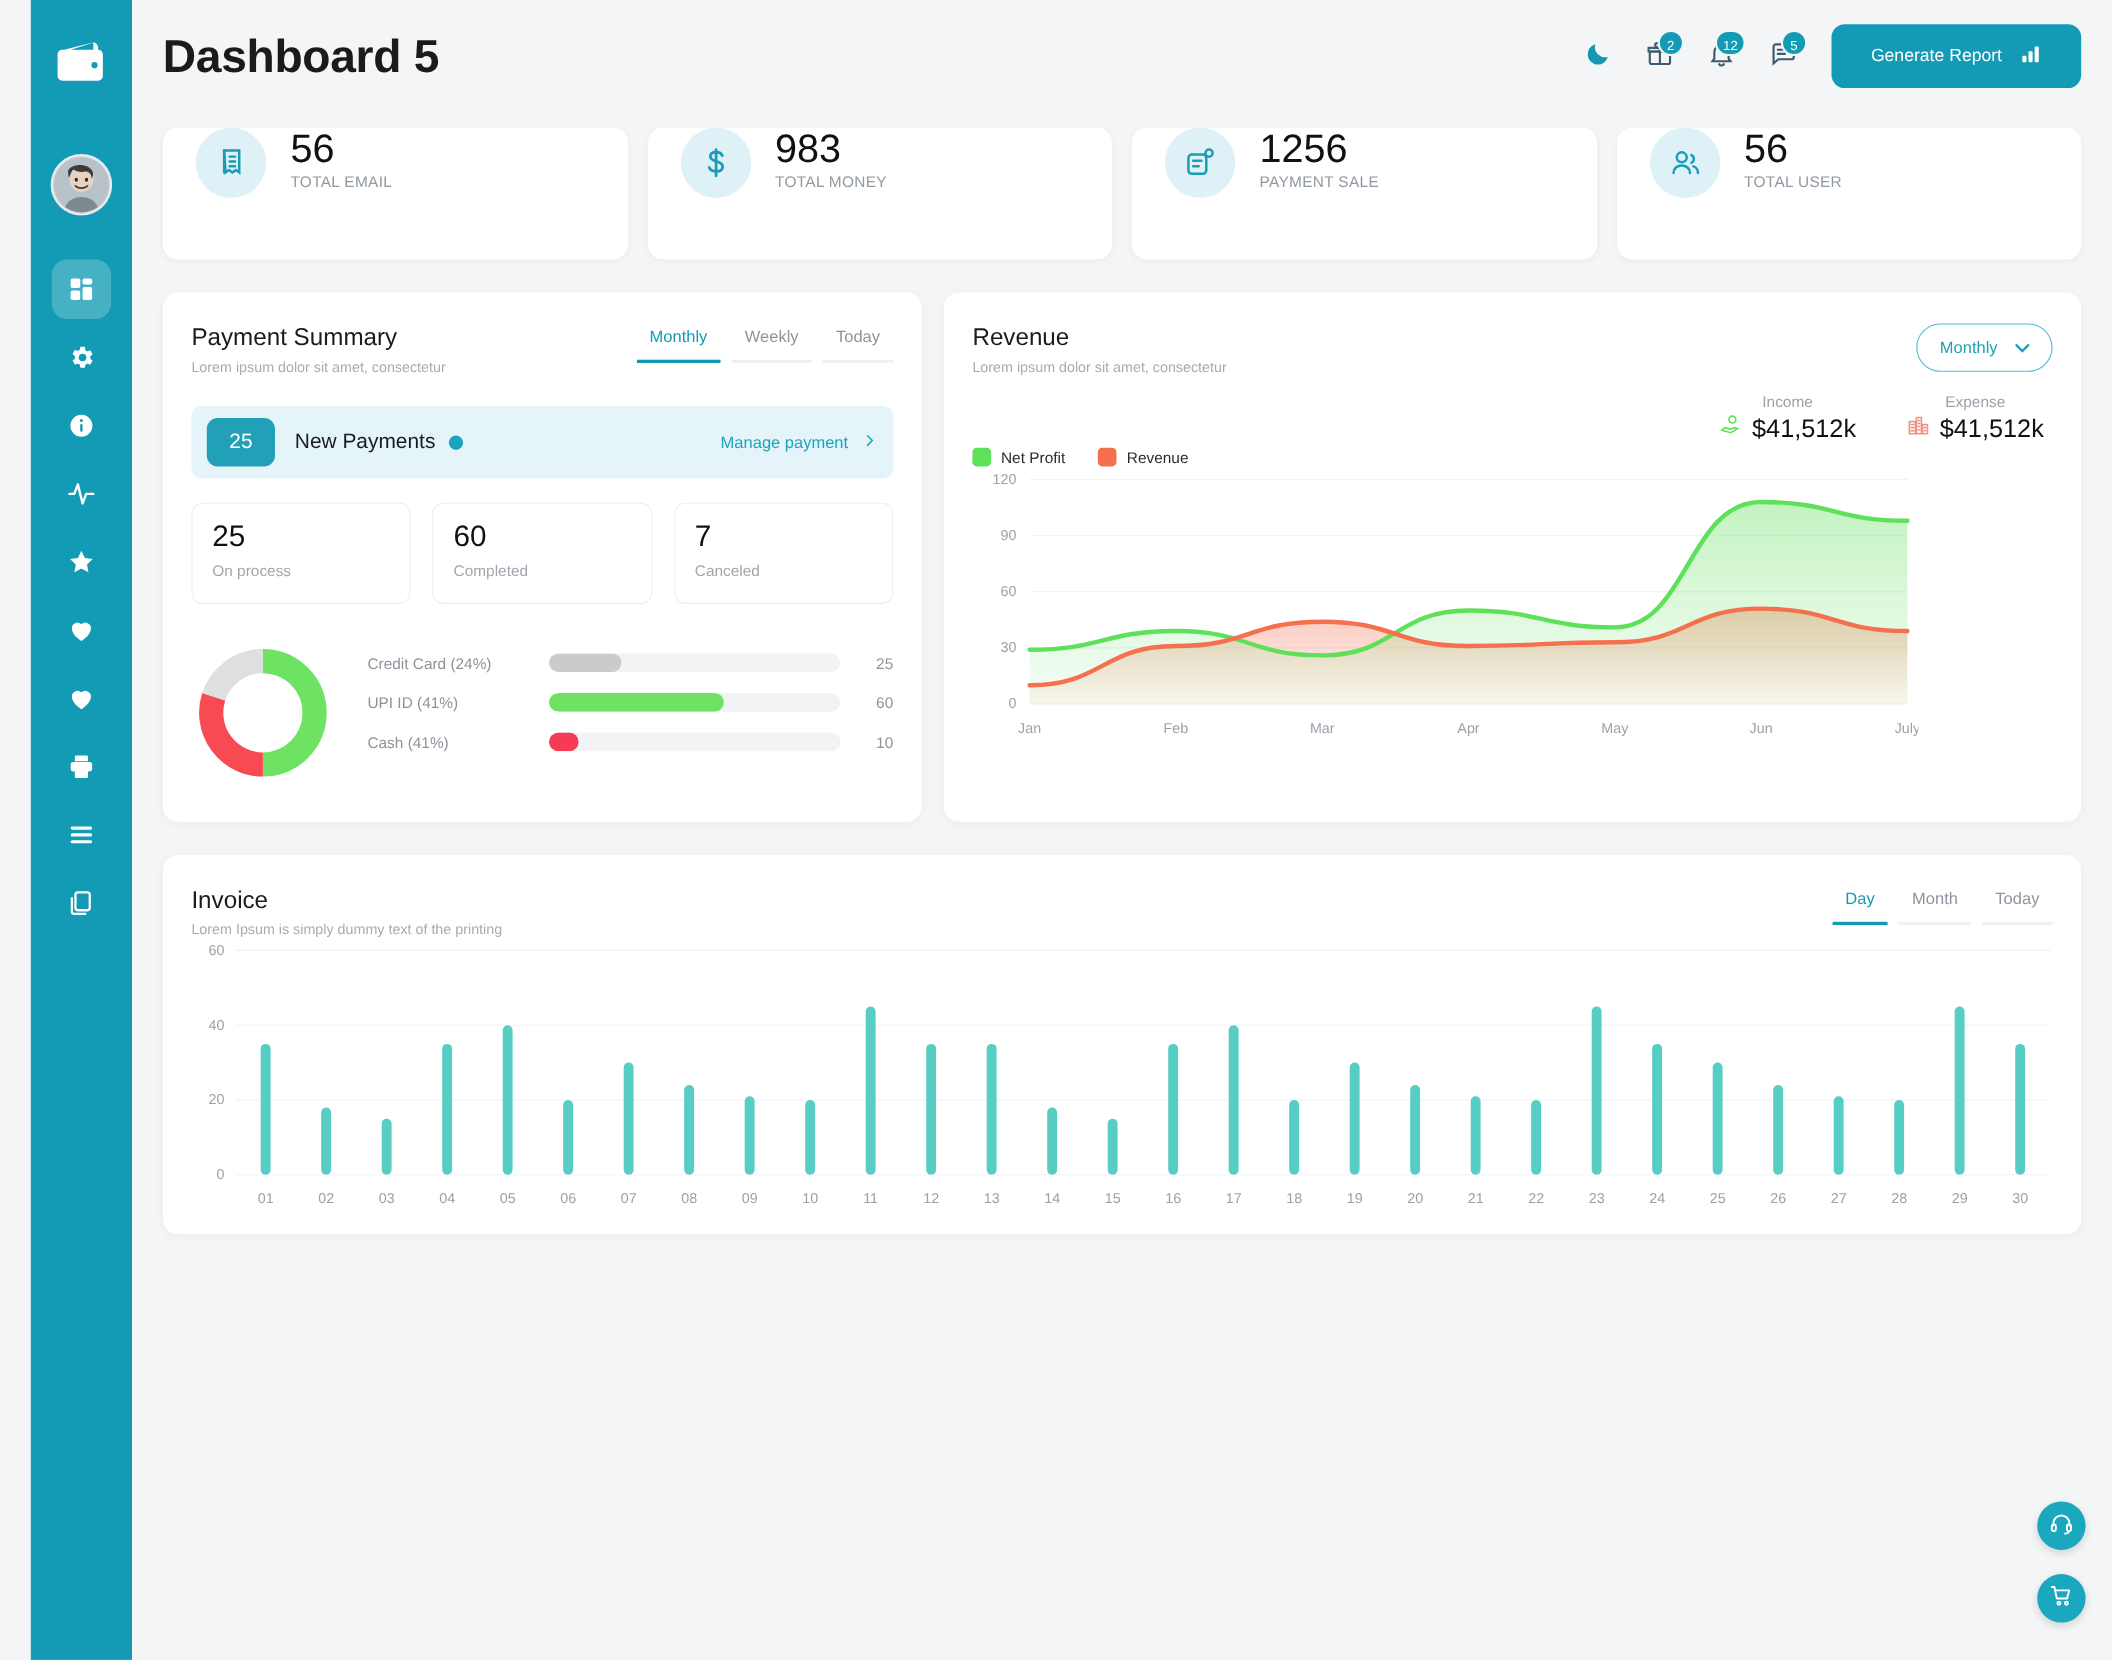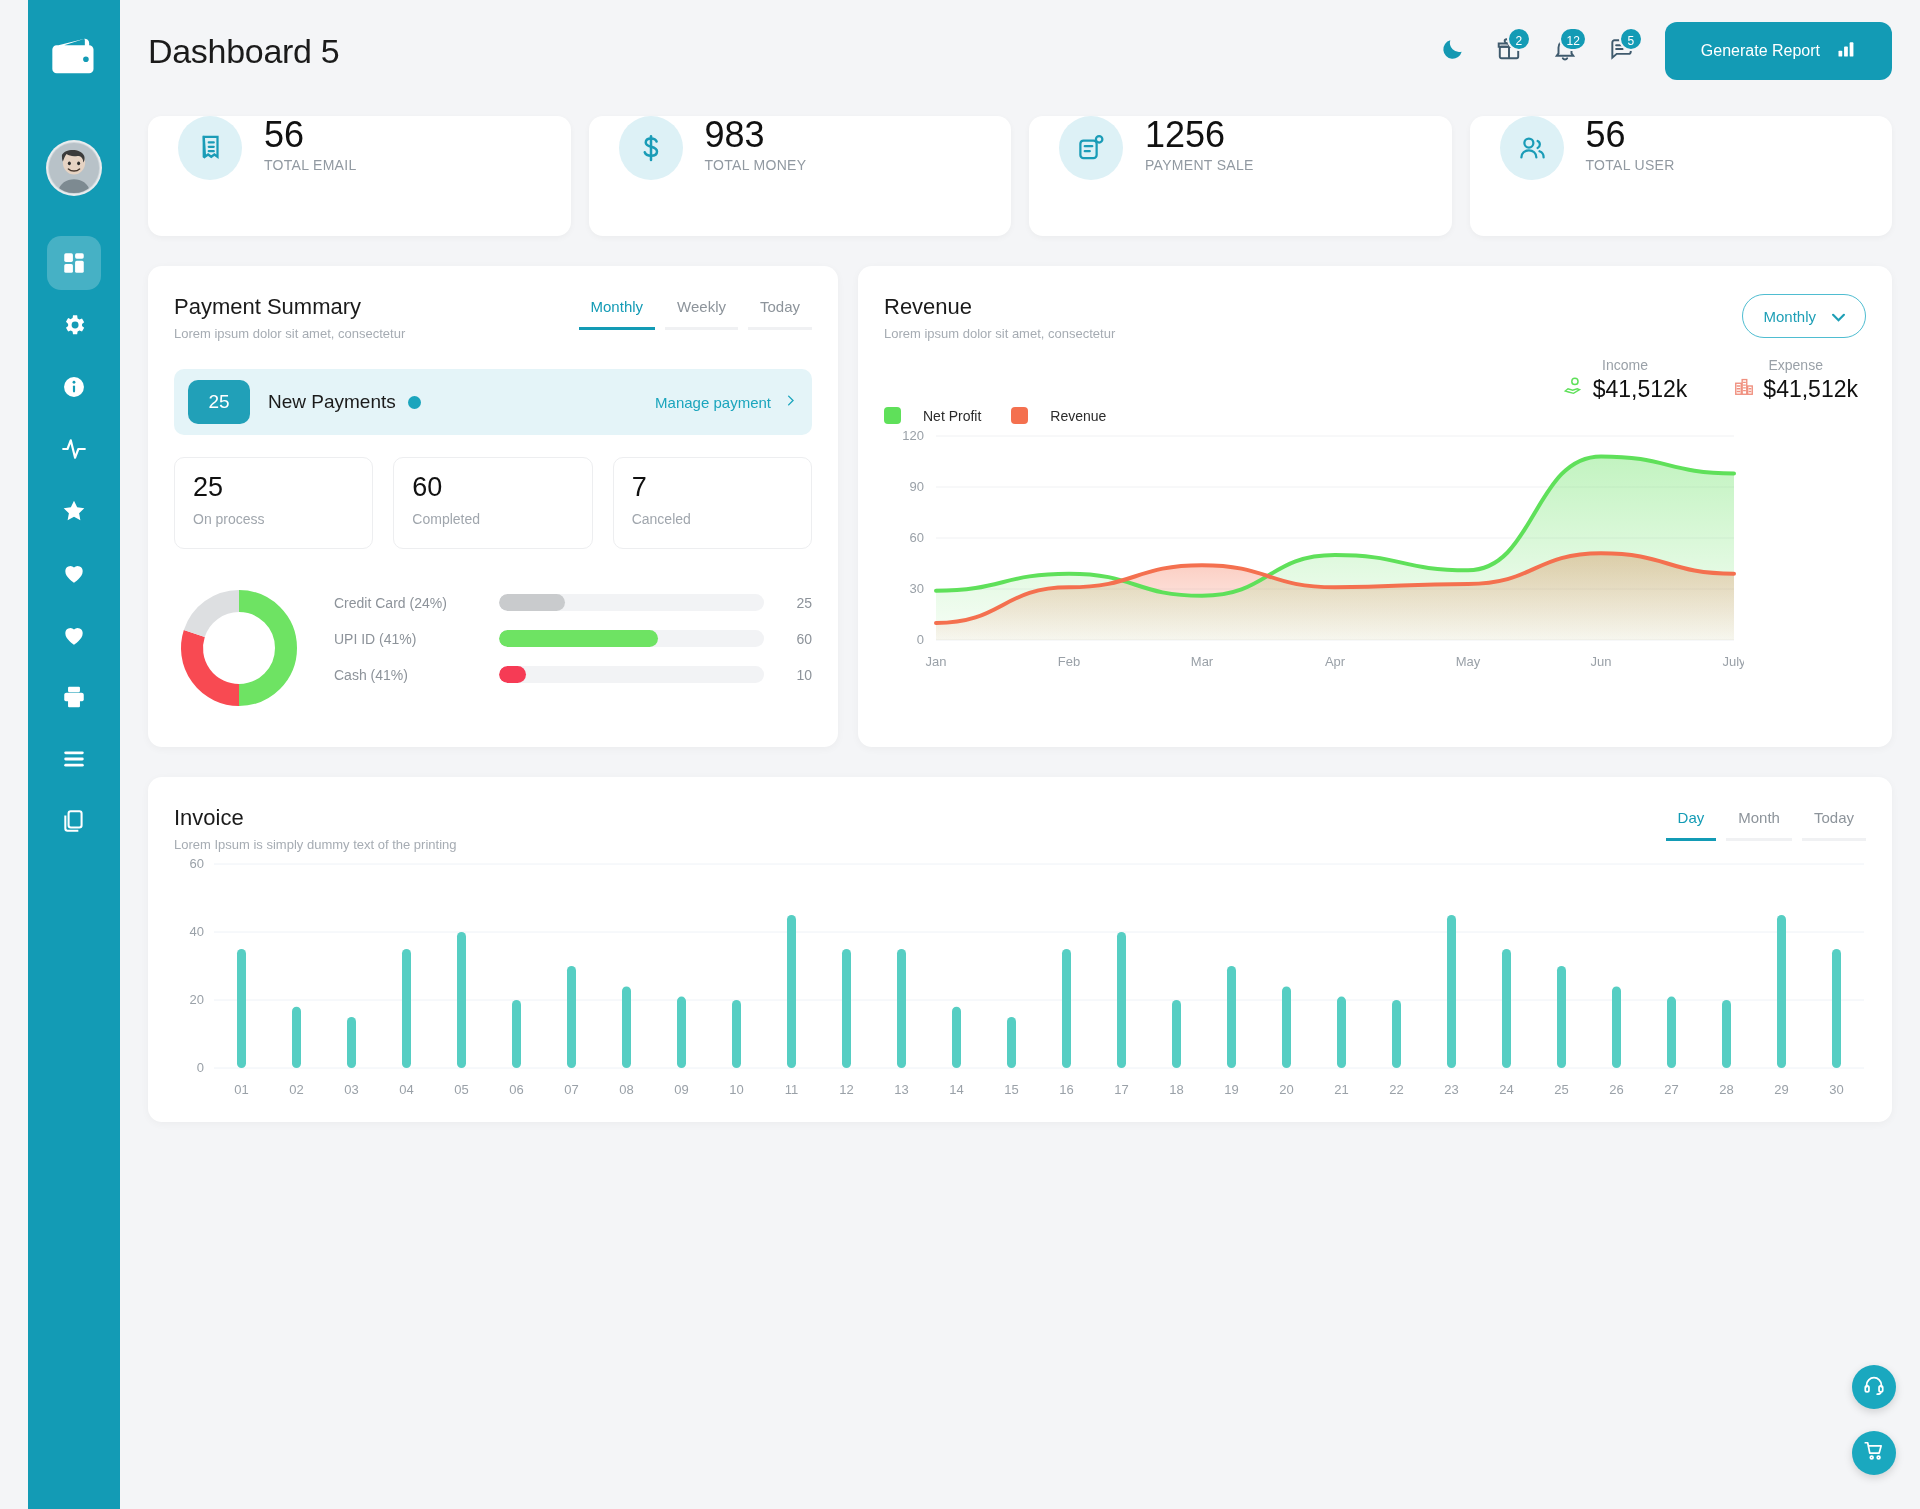--- a/index.html
+++ b/index.html
@@ -34,21 +34,21 @@
     margin-bottom: 8px; cursor: pointer;
   }
   #sidebar .navitem.active { background: rgba(255,255,255,0.22); }
   #sidebar .navitem svg { width: 26px; height: 26px; }
 
   
   #main { position: absolute; left: 120px; top: 0; right: 0; height: 1509px; padding: 0 28px; }
 
   
   #topbar { height: 102px; display: flex; align-items: center; }
-  #page-title { font-size: 34px; font-weight: 400; letter-spacing: -0.3px; color: #1b1b1b; }
+  #page-title { font-size: 42px; font-weight: 700; letter-spacing: -0.3px; color: #1b1b1b; }
   #topbar-right { margin-left: auto; display: flex; align-items: center; gap: 0; }
 
   .search-wrap {
     width: 338px; height: 54px; background: #fff; border-radius: 10px;
     display: flex; align-items: center; padding: 0 16px 0 22px;
     box-shadow: 0 1px 3px rgba(0,0,0,0.04);
   }
   .search-wrap input {
     border: none; outline: none; flex: 1; font-size: 15px;
     font-family: "Liberation Sans", sans-serif; color: #555;
@@ -128,21 +128,21 @@
   
   .select-pill {
     margin-left: auto; border: 1px solid #4fbdd1; color: #1e9fb6; border-radius: 22px;
     height: 44px; padding: 0 20px; display: flex; align-items: center; gap: 16px;
     font-size: 15px; background: #fff; cursor: pointer;
   }
   .ie-row { display: flex; justify-content: flex-end; gap: 46px; margin-top: 16px; padding-right: 8px; }
   .ie-lbl { font-size: 14px; color: #9aa1a8; text-align: center; }
   .ie-val { font-size: 23px; color: #111; display: flex; align-items: center; gap: 8px; margin-top: 2px; }
   .legend { display: flex; gap: 30px; margin-top: 4px; }
-  .legend-item { display: flex; align-items: center; gap: 22px; font-size: 14px; color: #2b2b2b; }
+  .legend-item { display: flex; align-items: center; gap: 9px; font-size: 14px; color: #2b2b2b; }
   .legend-sw { width: 17px; height: 17px; border-radius: 4px; }
 
   
   #invoice-card { margin-top: 30px; padding: 28px 26px 20px; }
 
   .float-btn {
     position: absolute; right: 24px; width: 44px; height: 44px; border-radius: 50%;
     background: #1aa8bf; display: flex; align-items: center; justify-content: center; cursor: pointer;
     box-shadow: 0 3px 8px rgba(0,0,0,0.15);
   }

